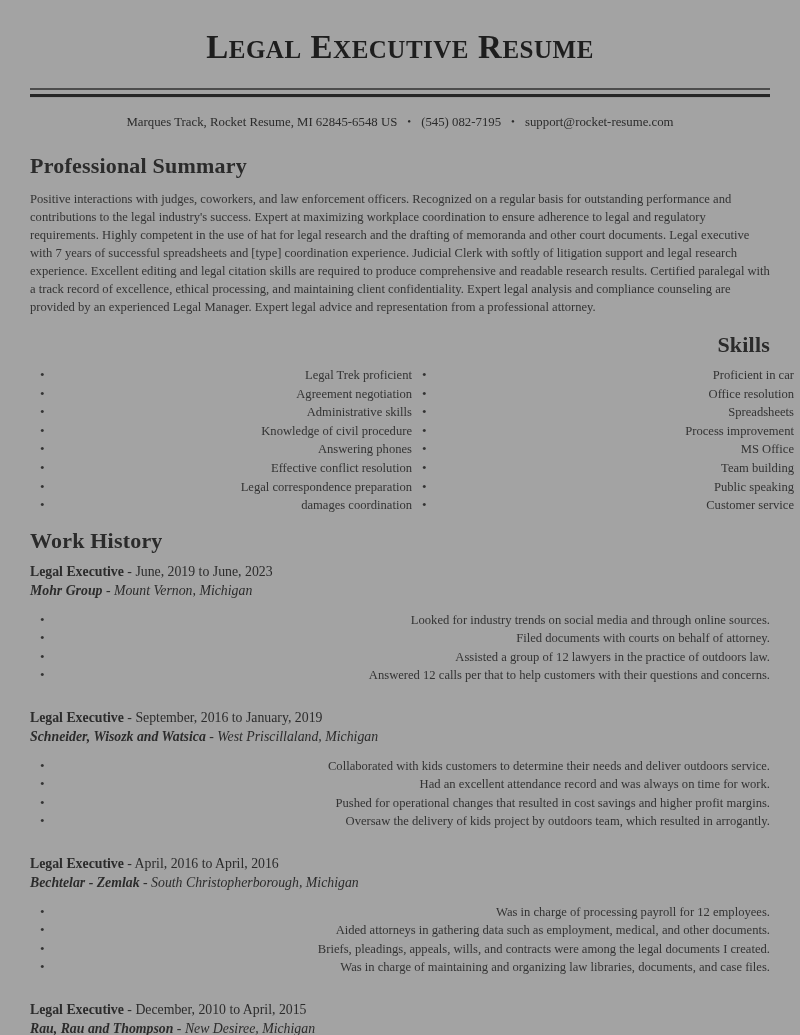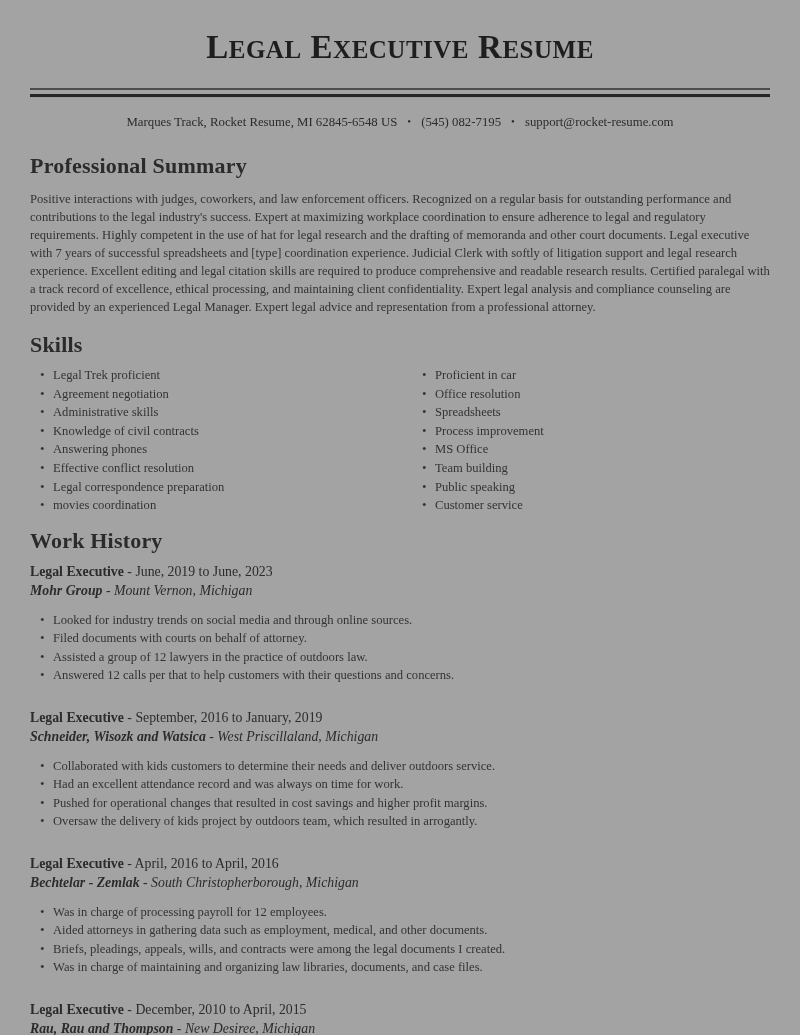--- a/index.html
+++ b/index.html
@@ -49,36 +49,36 @@
   
   h2 {
     font-weight: 700;
     font-size: 22px;
     line-height: 26px;
     margin: 0;
     color: var(--heading, #2b2b2b);
     letter-spacing: 0.2px;
   }
   h2.h-summary { margin-top: 22px; }
-  h2.h-skills  { margin-top: 14px; }
+  h2.h-skills  { margin-top: 14px; text-align: right; }
   h2.h-work    { margin-top: 13px; }
 
   
   p.summary {
     margin: 11px 0 16px 0;
     font-size: 12.6px;
     line-height: 18px;
     color: var(--text, #333333);
   }
 
   
   ul { list-style: none; margin: 0; padding: 0 0 0 10px; }
   li { display: flex; align-items: baseline; }
   .blt { flex: none; width: 13px; font-size: 13px; }
-  .li-text { flex: 1 1 auto; }
+  .li-text { flex: 1 1 auto; text-align: right; }
 
   .skills-cols { display: flex; margin-top: 8px; }
   .skills-cols ul { flex: none; width: 372px; }
   .skills-cols li { font-size: 12.6px; line-height: 17.6px; }
 
   
   #jobs .job { margin-top: 23px; }
   #jobs .job:first-child { margin-top: 8px; }
   .job-line1, .job-line2 { font-size: 13.8px; line-height: 19px; color: var(--heading, #2b2b2b); }
   .job-title, .job-company { font-weight: 700; }
@@ -112,37 +112,37 @@
         <li>
           <span class="blt">•</span>
           <span class="li-text">Agreement negotiation</span>
         </li>
         <li>
           <span class="blt">•</span>
           <span class="li-text">Administrative skills</span>
         </li>
         <li>
           <span class="blt">•</span>
-          <span class="li-text">Knowledge of civil contracts</span>
+          <span class="li-text">Knowledge of civil procedure</span>
         </li>
         <li>
           <span class="blt">•</span>
           <span class="li-text">Answering phones</span>
         </li>
         <li>
           <span class="blt">•</span>
           <span class="li-text">Effective conflict resolution</span>
         </li>
         <li>
           <span class="blt">•</span>
           <span class="li-text">Legal correspondence preparation</span>
         </li>
         <li>
           <span class="blt">•</span>
-          <span class="li-text">movies coordination</span>
+          <span class="li-text">damages coordination</span>
         </li>
       </ul>
     <ul id="skills-right">
         <li>
           <span class="blt">•</span>
           <span class="li-text">Proficient in car</span>
         </li>
         <li>
           <span class="blt">•</span>
           <span class="li-text">Office resolution</span>

